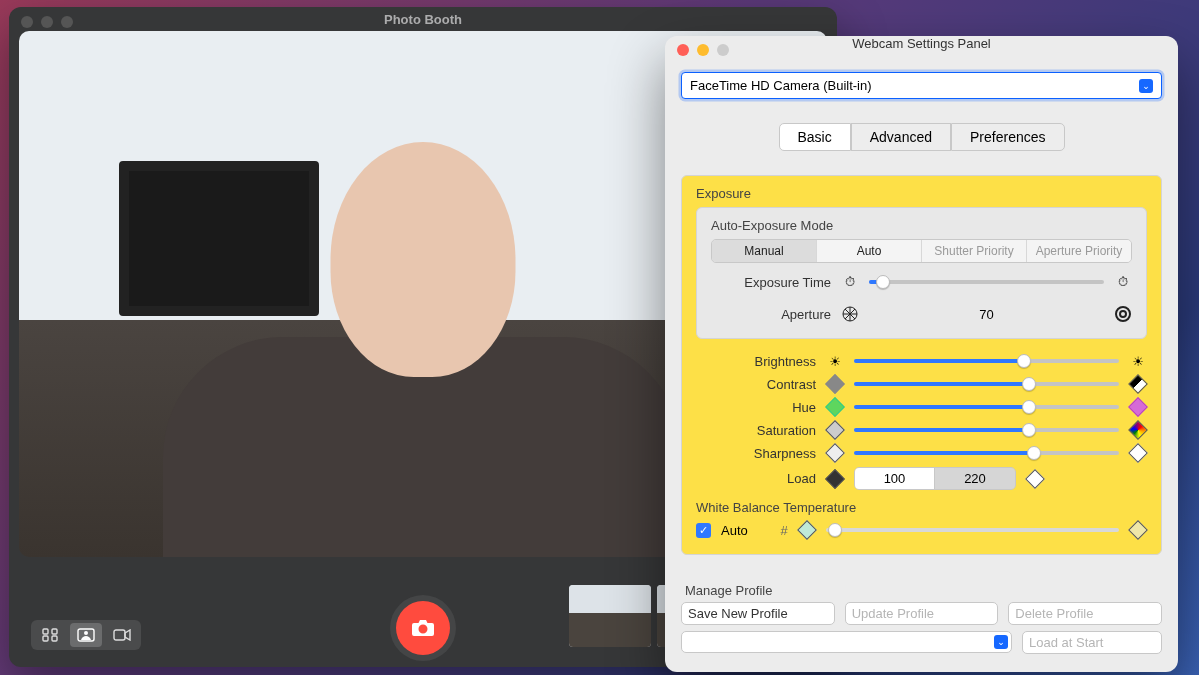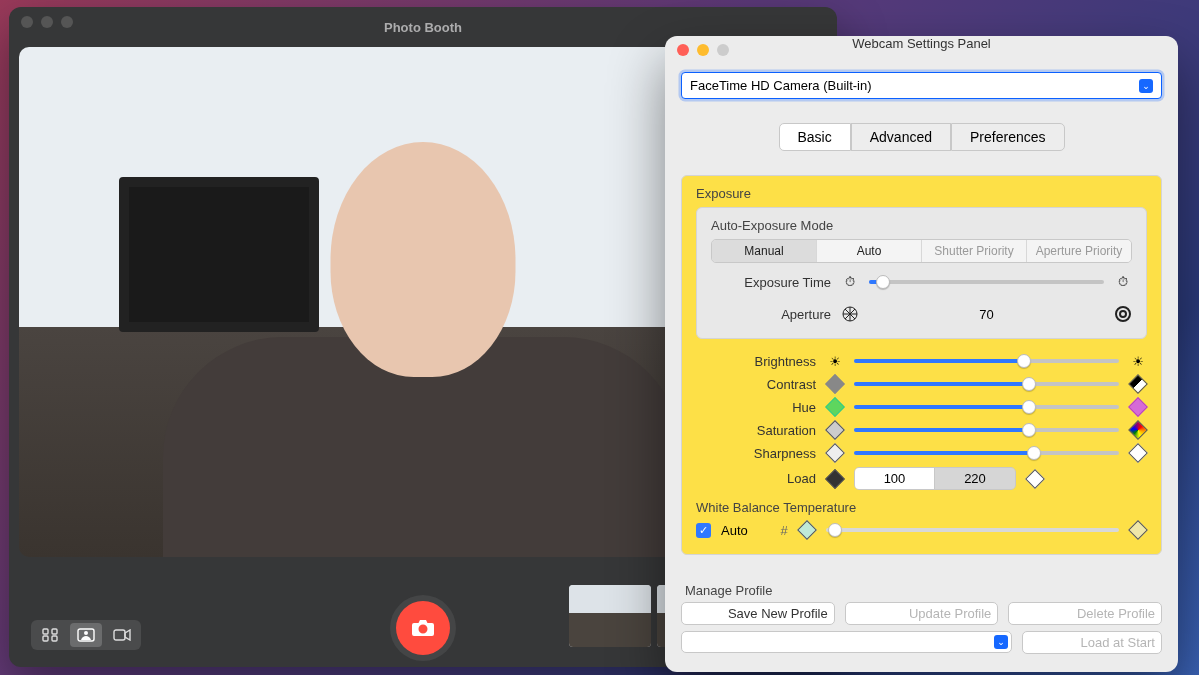--- a/index.html
+++ b/index.html
@@ -8,21 +8,21 @@
     background: linear-gradient(135deg, #9a3a5a 0%, #5d3a7a 40%, #2a3a7a 80%, #3a62b5 100%);
     position: relative; overflow: hidden;
   }
 
   
   .pb-window {
     position: absolute; left: 9px; top: 7px; width: 828px; height: 660px;
     background: #363738; border-radius: 12px; box-shadow: 0 20px 50px rgba(0,0,0,.4);
     display: flex; flex-direction: column;
   }
-  .pb-titlebar { height: 40px; display:flex; align-items:center; justify-content:center; position:relative; }
+  .pb-titlebar { height: 24px; display:flex; align-items:center; justify-content:center; position:relative; }
   .traffic { position:absolute; left:12px; top:9px; display:flex; gap:8px; }
   .tl { width:12px; height:12px; border-radius:50%; background:#555; }
   .pb-title { color:#acacad; font-size:13px; font-weight:600; }
   .pb-video {
     margin: 0 10px; flex: 1; border-radius: 10px; overflow:hidden;
     background: linear-gradient(180deg,#e9eef2 0%,#e9eef2 55%,#4a4440 55%,#3a342f 100%);
     position:relative;
   }
   .pb-video::before { 
     content:""; position:absolute; left:100px; top:130px; width:180px; height:135px;
@@ -104,21 +104,21 @@
   .knob  { position:absolute; top:50%; width:14px; height:14px; border-radius:50%; background:#fff; border:1px solid #bcbcbc; transform:translate(-50%,-50%); box-shadow:0 1px 1px rgba(0,0,0,.2); }
   .slider.dis .track{background:#d8d8d8}.slider.dis .fill{background:#d8d8d8}
   .val { width:62px; text-align:center; font-size:13px; }
   .stepper { display:flex; border:1px solid #c8c8c8; border-radius:5px; overflow:hidden; }
   .stepper div { width:80px; text-align:center; padding:3px 0; background:#fff; font-size:13px; }
   .stepper div:first-child{border-right:1px solid #c8c8c8}
 
   .chk { width:15px; height:15px; border-radius:3px; background:#2f78ff; color:#fff; display:inline-flex; align-items:center; justify-content:center; font-size:11px; }
 
   .profile-row { display:flex; gap:10px; margin-top:4px; }
-  .btn { flex:1; padding:3px 6px; border:1px solid #c8c8c8; background:#fff; border-radius:5px; font-size:13px; text-align:right; color:#333; }
+  .btn { flex:1; padding:3px 6px; border:1px solid #c8c8c8; background:#fff; border-radius:5px; font-size:13px; text-align:left; color:#333; }
   .btn.dis { color:#b5b5b5; }
   .profile-sel { flex:1; border:1px solid #c8c8c8; background:#fff; border-radius:5px; height:22px; position:relative; }
   .profile-sel .sel-arrow{position:absolute; right:3px; top:3px;}
 
   svg { display:block; }
   .diamond { width:14px; height:14px; transform:rotate(45deg); border:1px solid #555; }
 </style>
 </head>
 <body>
 

